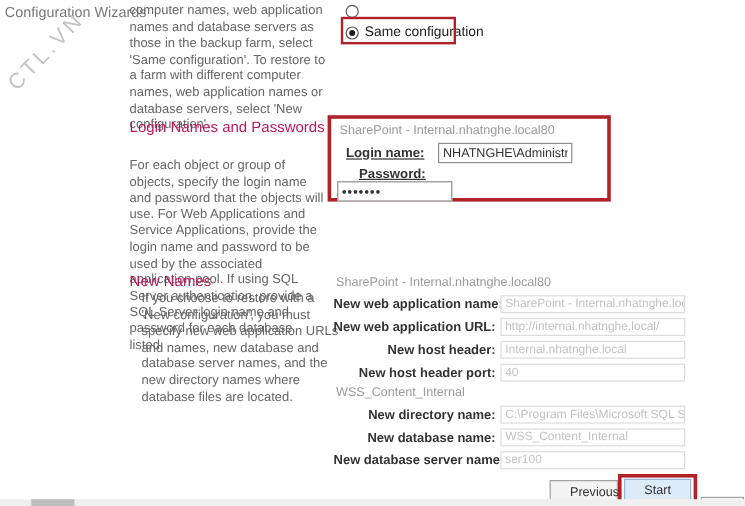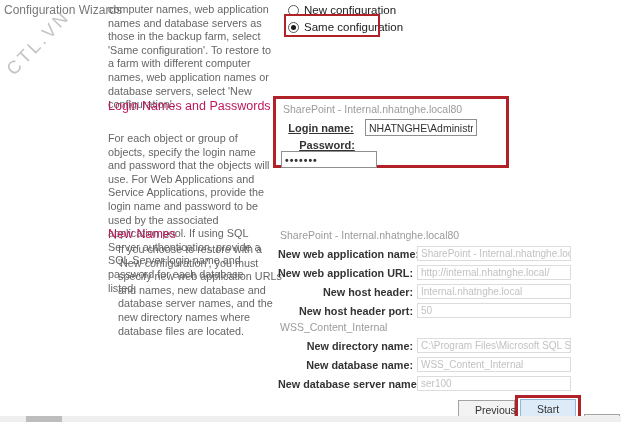--- a/index.html
+++ b/index.html
@@ -73,21 +73,20 @@
   <div class="watermark">CTL.VN</div>
 
   <div class="col-instr para" id="p1" style="position:absolute;">computer names, web application names and database servers as those in the backup farm, select 'Same configuration'. To restore to a farm with different computer names, web application names or database servers, select 'New configuration'.</div>
   <div class="col-instr sec-head" id="h-login" style="position:absolute;">Login Names and Passwords</div>
   <div class="col-instr para" id="p2" style="position:absolute;">For each object or group of objects, specify the login name and password that the objects will use. For Web Applications and Service Applications, provide the login name and password to be used by the associated application pool. If using SQL Server authentication, provide a SQL Server login name and password for each database listed.</div>
   <div class="col-instr sec-head" id="h-new" style="position:absolute;">New Names</div>
   <div class="col-instr para" id="p3" style="position:absolute;">If you choose to restore with a 'New configuration', you must specify new web application URLs and names, new database and database server names, and the new directory names where database files are located.</div>
 
   <div class="radio-row" style="top:4px;">
     <span class="radio"></span>
-    <span>New configuration</span>
   </div>
   <div class="radio-row" style="top:21px;">
     <span class="radio checked"></span>
     <span>Same configuration</span>
   </div>
   <div class="hl-box" id="hl-same"></div>
 
   <div class="hl-box" id="hl-cred"></div>
   <div class="group-label" id="cred-label">SharePoint - Internal.nhatnghe.local80</div>
   <div class="cred-row" id="row-login">
@@ -108,21 +107,21 @@
     <div class="field-row">
       <span class="field-lbl">New web application URL:</span>
       <span class="field-val">http://internal.nhatnghe.local/</span>
     </div>
     <div class="field-row">
       <span class="field-lbl">New host header:</span>
       <span class="field-val">Internal.nhatnghe.local</span>
     </div>
     <div class="field-row">
       <span class="field-lbl">New host header port:</span>
-      <span class="field-val">50</span>
+      <span class="field-val">40</span>
     </div>
   </div>
 
   <div class="field-section" id="sec-db">
     <div class="group-label">WSS_Content_Internal</div>
     <div class="field-row">
       <span class="field-lbl">New directory name:</span>
       <span class="field-val">C:\Program Files\Microsoft SQL Server\MSSQL</span>
     </div>
     <div class="field-row">

